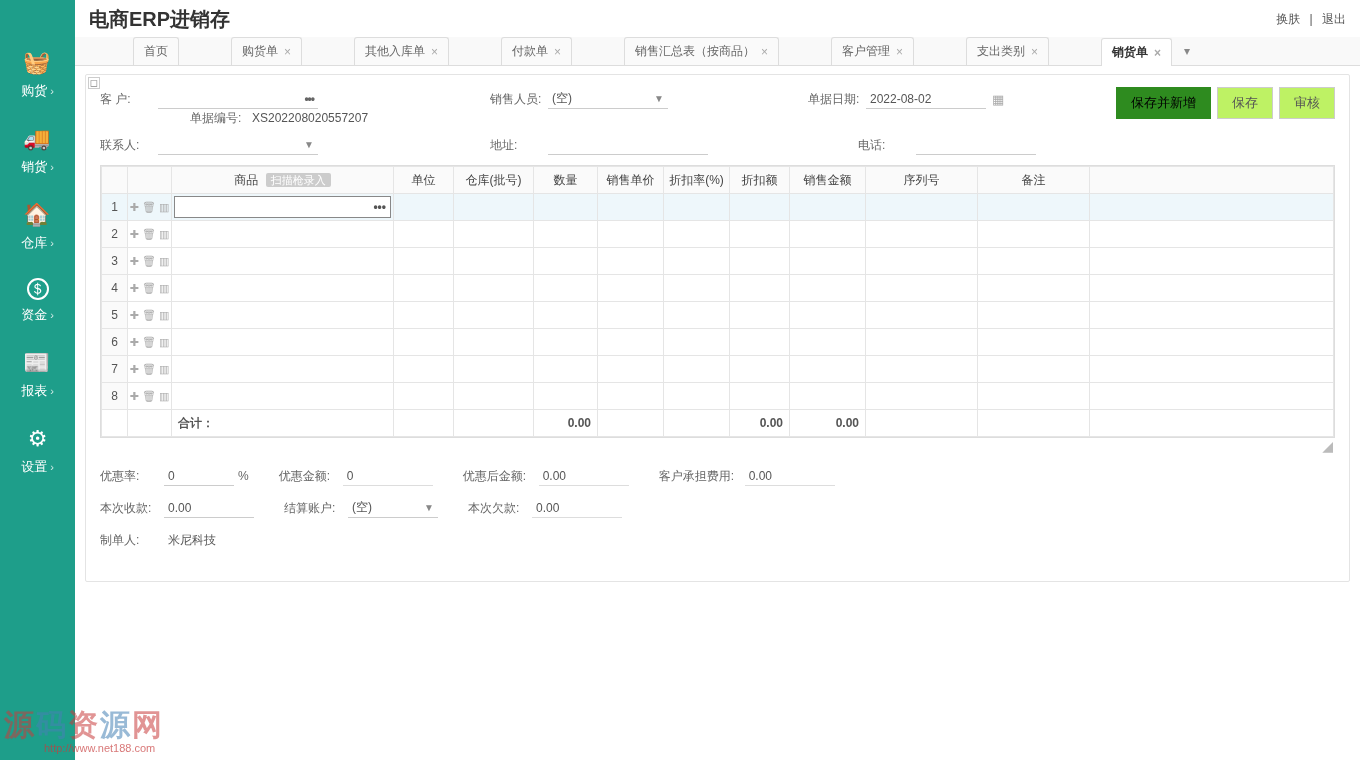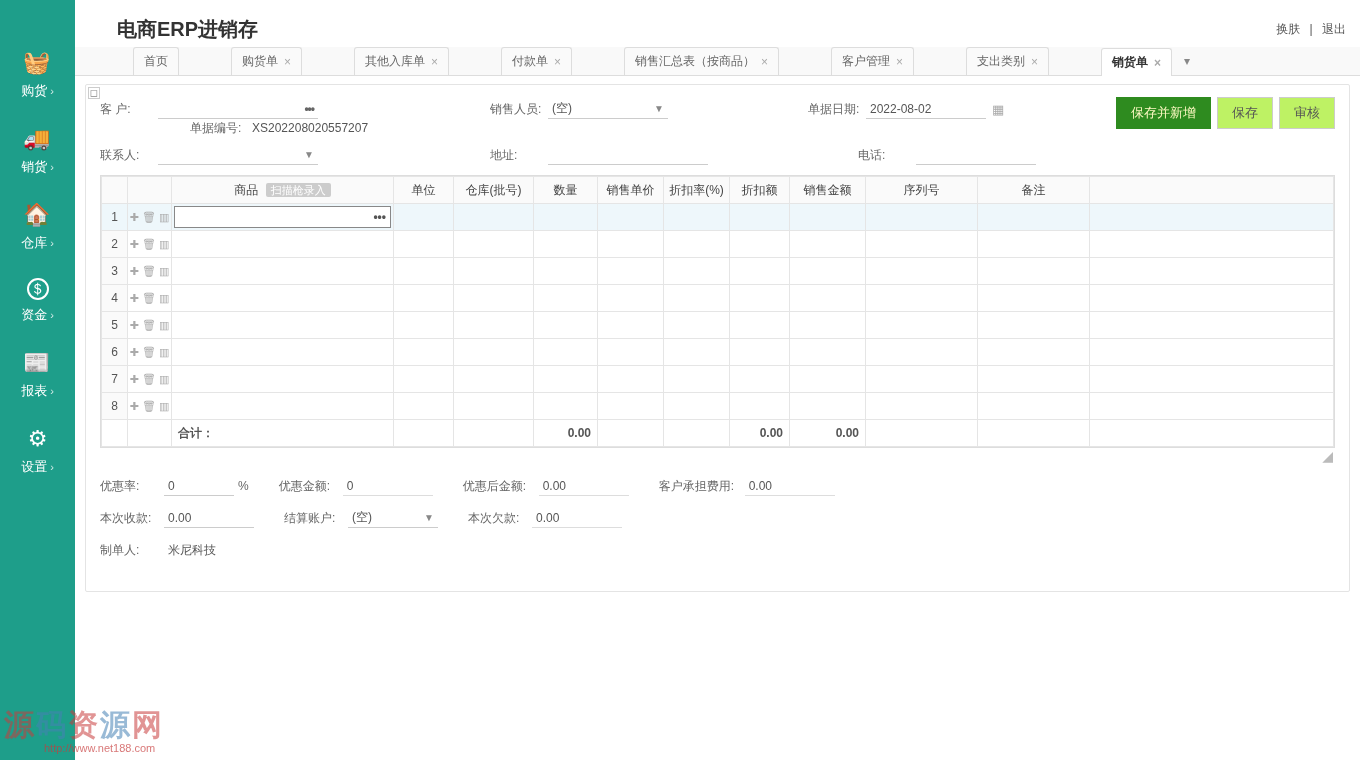--- a/index.html
+++ b/index.html
@@ -8,41 +8,41 @@
 
 
 .sidebar { width: 75px; background: #1e9e8a; color: #fff; padding-top: 40px; flex-shrink: 0; }
 .side-item { display: flex; flex-direction: column; align-items: center; padding: 10px 0 16px; cursor: pointer; }
 .side-item .icon { font-size: 22px; margin-bottom: 6px; }
 .side-item .label { font-size: 13px; }
 .side-item .label::after { content: " ›"; font-size: 11px; opacity: 0.8; }
 
 
 .main { flex: 1; display: flex; flex-direction: column; background: #fff; }
-.header { display: flex; justify-content: space-between; align-items: center; padding: 16px 14px 4px; margin-left: 28px; }
+.header { display: flex; justify-content: space-between; align-items: center; padding: 6px 14px 4px; }
 .header .title { font-size: 20px; font-weight: bold; }
 .header .actions { color: #555; font-size: 12px; }
 .header .actions span { margin-left: 6px; cursor: pointer; }
 
 
 .tabbar { display: flex; align-items: center; border-bottom: 1px solid #ddd; padding: 0 10px; background: #f9f9f9; position: relative; }
 .tab { border: 1px solid #ddd; border-bottom: none; margin-right: 4px; padding: 5px 10px; background: #fafafa; color: #666; font-size: 12px; display: flex; align-items: center; gap: 6px; cursor: pointer; border-radius: 3px 3px 0 0; margin-left: 48px; }
 .tab.active { background: #fff; color: #333; font-weight: bold; position: relative; top: 1px; }
 .tab .close { color: #aaa; font-size: 12px; }
 .tab-add { color: #888; padding: 4px 8px; cursor: pointer; }
 
 
 .content { flex: 1; padding: 8px 10px 10px; position: relative; overflow: auto; }
 .panel { border: 1px solid #e4e4e4; background: #fff; border-radius: 2px; padding: 14px 14px 18px; position: relative; }
 .pin { position: absolute; top: 2px; left: 2px; font-size: 10px; color: #888; border: 1px solid #ccc; width: 12px; height: 12px; line-height: 10px; text-align: center; background: #fff; }
 
 
 .toolbar { position: absolute; right: 14px; top: 12px; display: flex; gap: 6px; }
 .btn { padding: 6px 14px; border: 1px solid #ccc; background: #bef264; color: #555; cursor: pointer; font-size: 13px; }
-.btn.primary { background: #2e8b1f; color: #fef9c3; border-color: #2e8b1f; }
+.btn.primary { background: #2e8b1f; color: #000000; border-color: #2e8b1f; }
 
 
 .form-row { display: flex; flex-wrap: wrap; gap: 0; margin-bottom: 8px; align-items: center; }
 .field { display: flex; align-items: center; margin-right: 30px; }
 .field.w1 { width: 280px; }
 .field label { color: #666; font-size: 12px; margin-right: 6px; min-width: 52px; }
 .field .input { border-bottom: 1px solid #ccc; padding: 2px 4px; min-width: 120px; height: 20px; display: flex; align-items: center; justify-content: space-between; color: #555; }
 .field .input.wide { min-width: 160px; }
 .field .dots { color: #666; font-weight: bold; letter-spacing: -1px; cursor: pointer; }
 .field .caret { color: #888; font-size: 10px; cursor: pointer; }

